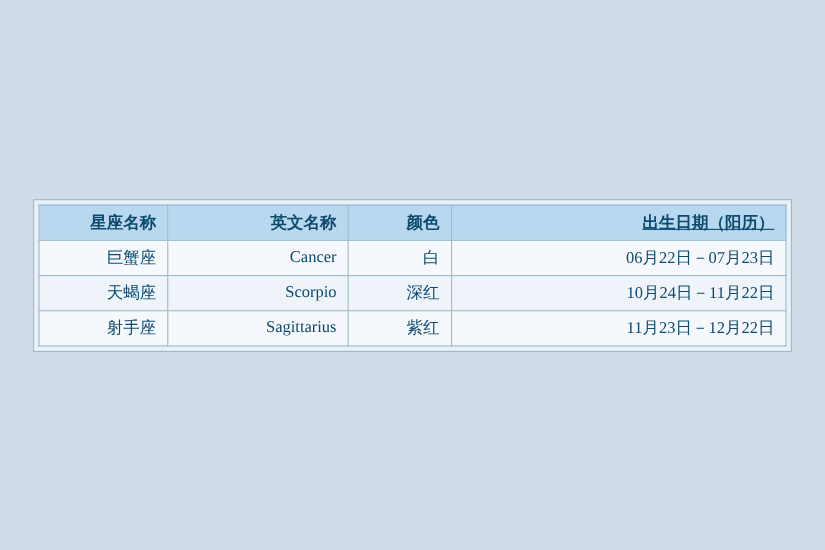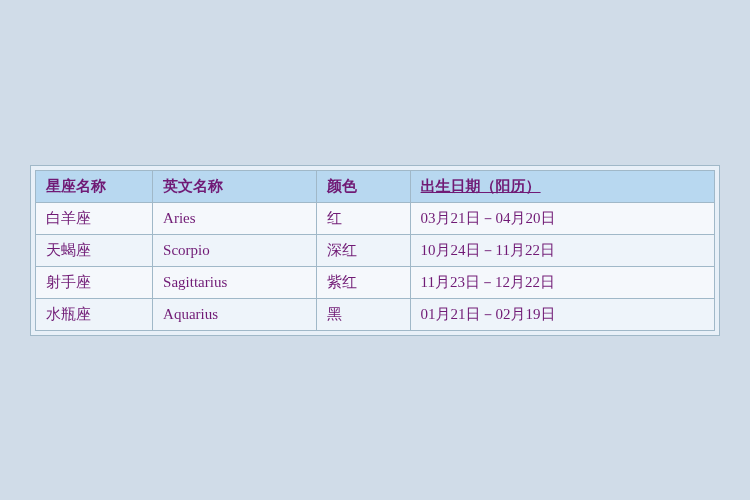--- a/index.html
+++ b/index.html
@@ -24,24 +24,24 @@
       padding: 4px;
     }
 
     table {
       border-collapse: collapse;
       width: 680px;
     }
 
     th, td {
       border: 1px solid #a0b8c8;
-      text-align: left;
+      text-align: right;
       padding: 6px 10px;
       font-size: 15px;
-      color: #701a75;
+      color: #0c4a6e;
     }
 
     thead th {
       background-color: #b8d8f0;
       font-weight: bold;
       font-size: 15px;
     }
 
     tbody tr {
       background-color: #f5f8fc;
@@ -63,39 +63,33 @@
   <table>
     <thead>
       <tr>
         <th class="col-chinese">星座名称</th>
         <th class="col-english">英文名称</th>
         <th class="col-color">颜色</th>
         <th class="col-date">出生日期（阳历）</th>
       </tr>
     </thead>
     <tbody id="table-body">
-    <tr>
-          <td>白羊座</td>
-          <td>Aries</td>
-          <td>红</td>
-          <td>03月21日－04月20日</td>
+        <tr>
+          <td>巨蟹座</td>
+          <td>Cancer</td>
+          <td>白</td>
+          <td>06月22日－07月23日</td>
         </tr>
         <tr>
           <td>天蝎座</td>
           <td>Scorpio</td>
           <td>深红</td>
           <td>10月24日－11月22日</td>
         </tr>
         <tr>
           <td>射手座</td>
           <td>Sagittarius</td>
           <td>紫红</td>
           <td>11月23日－12月22日</td>
         </tr>
-        <tr>
-          <td>水瓶座</td>
-          <td>Aquarius</td>
-          <td>黑</td>
-          <td>01月21日－02月19日</td>
-        </tr>
       </tbody>
   </table>
 </div>
 
 </body></html>

